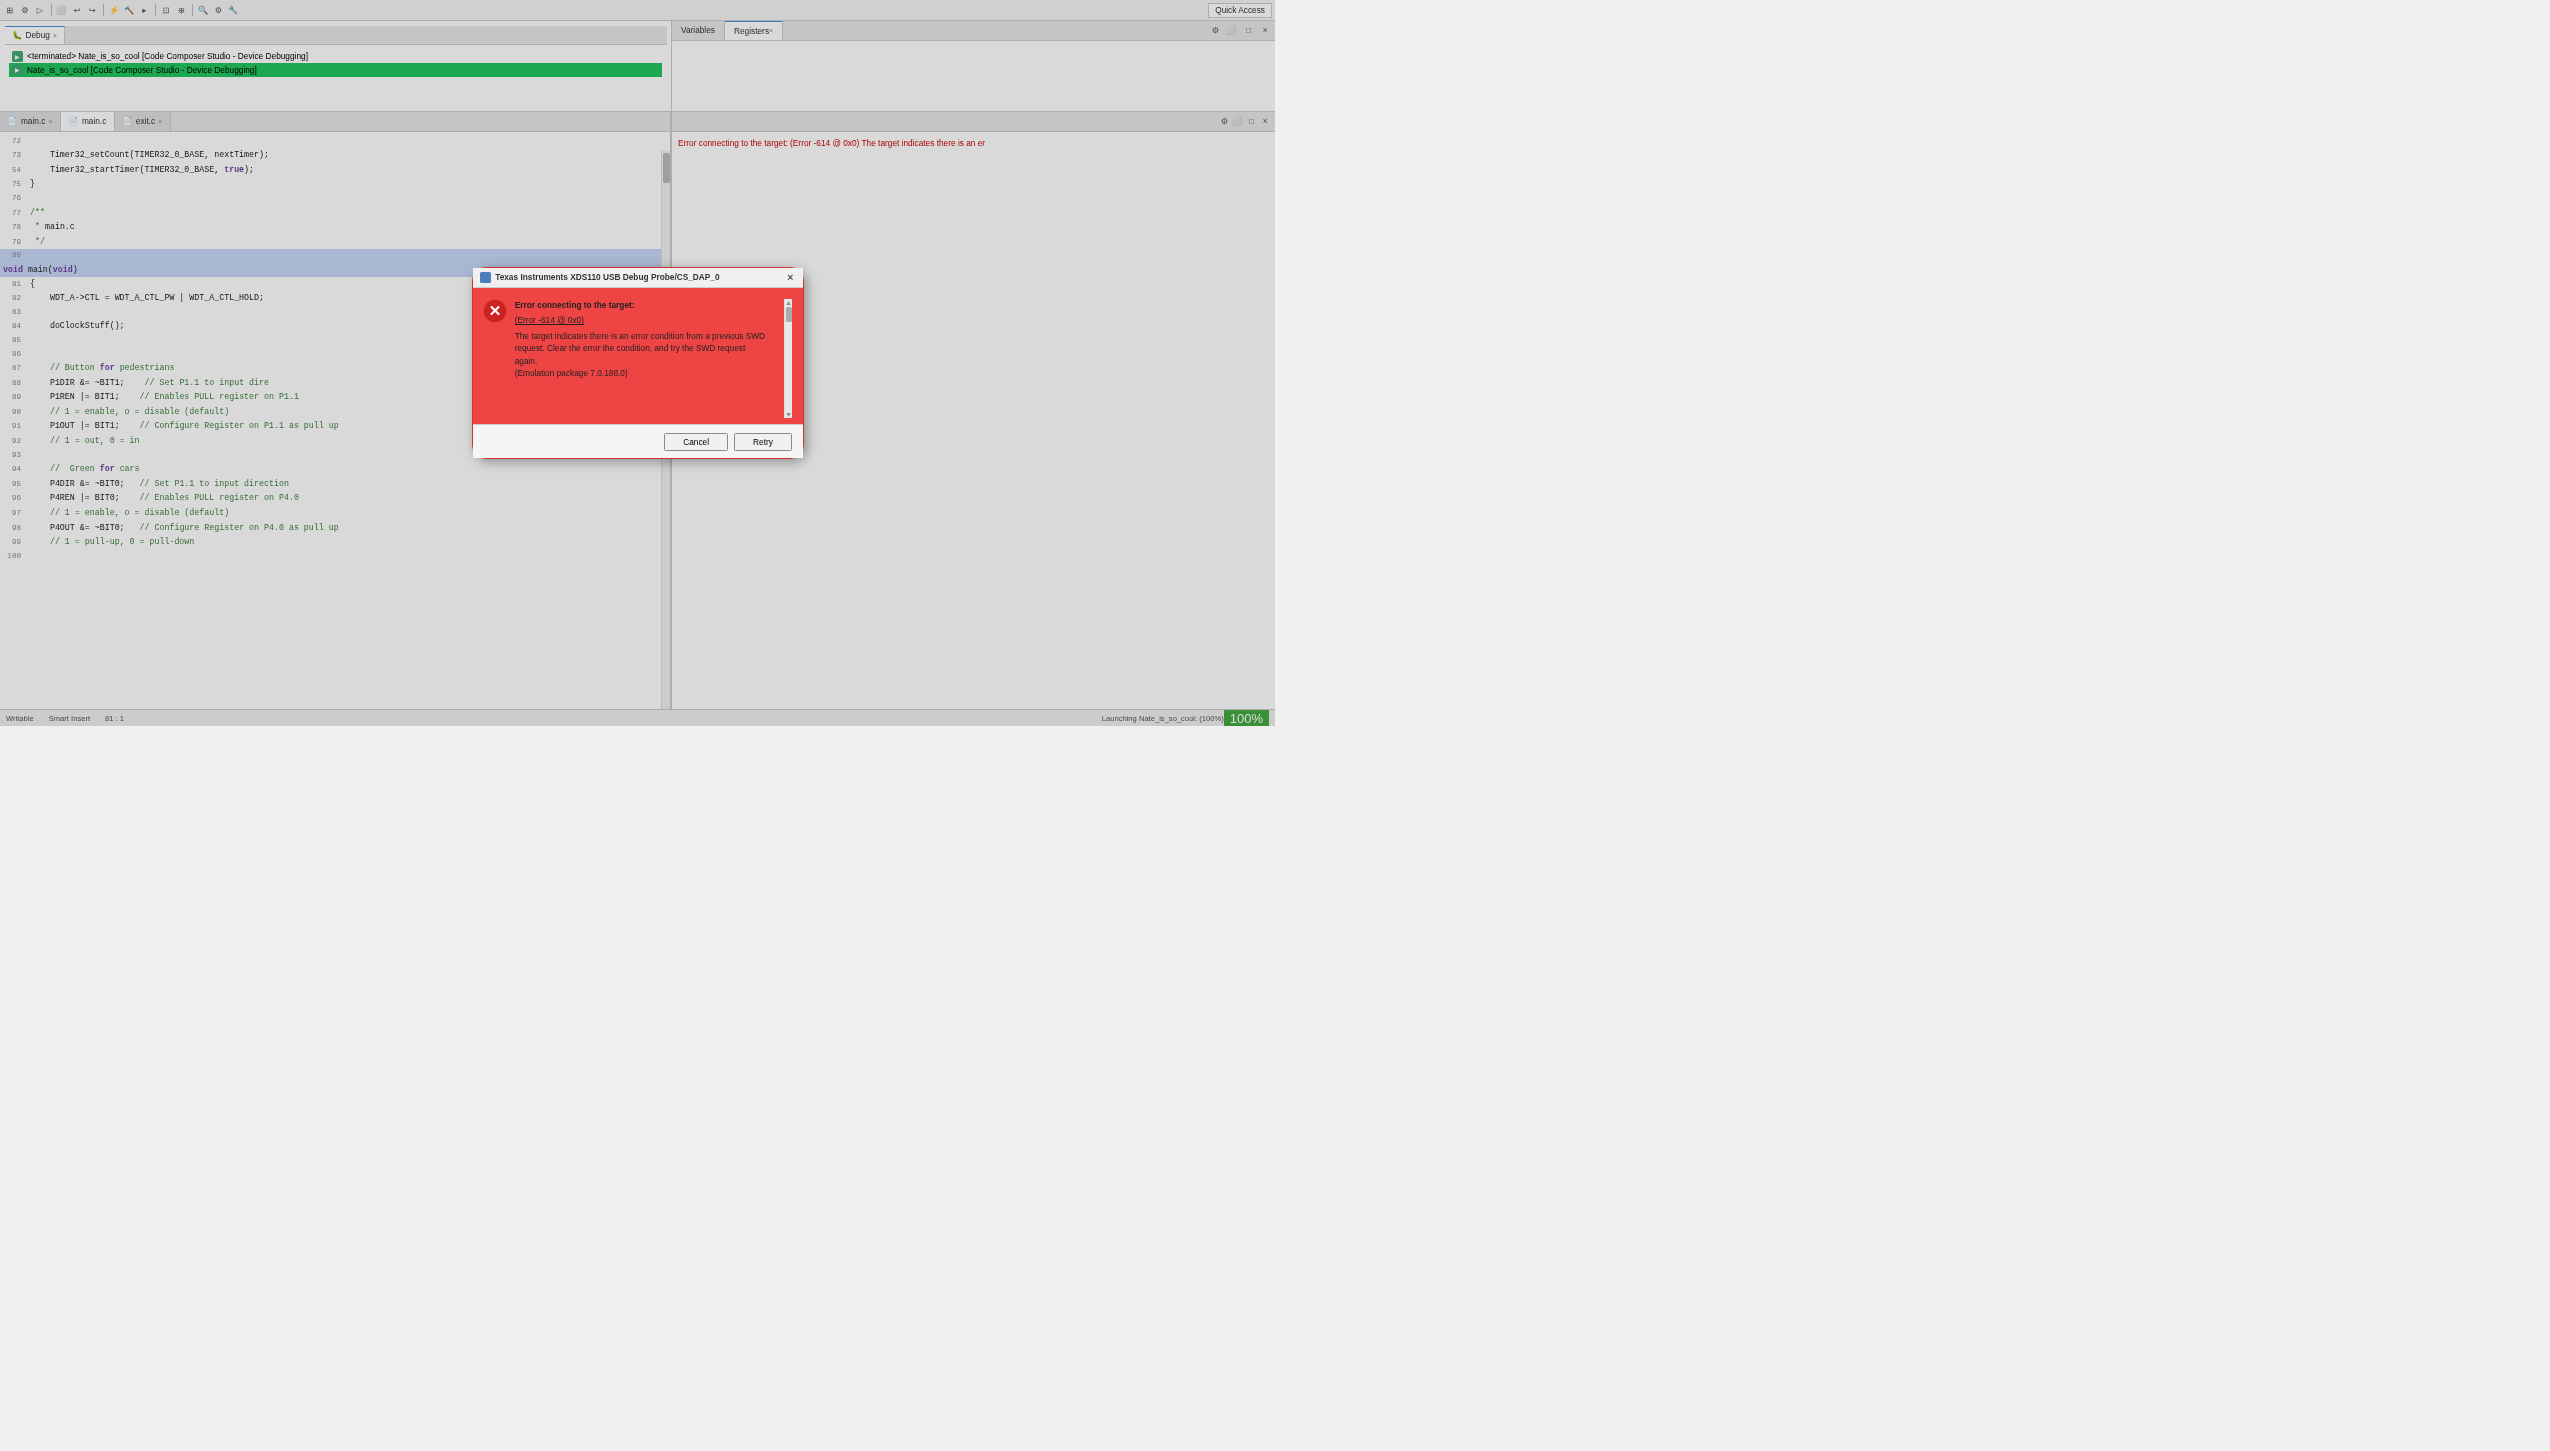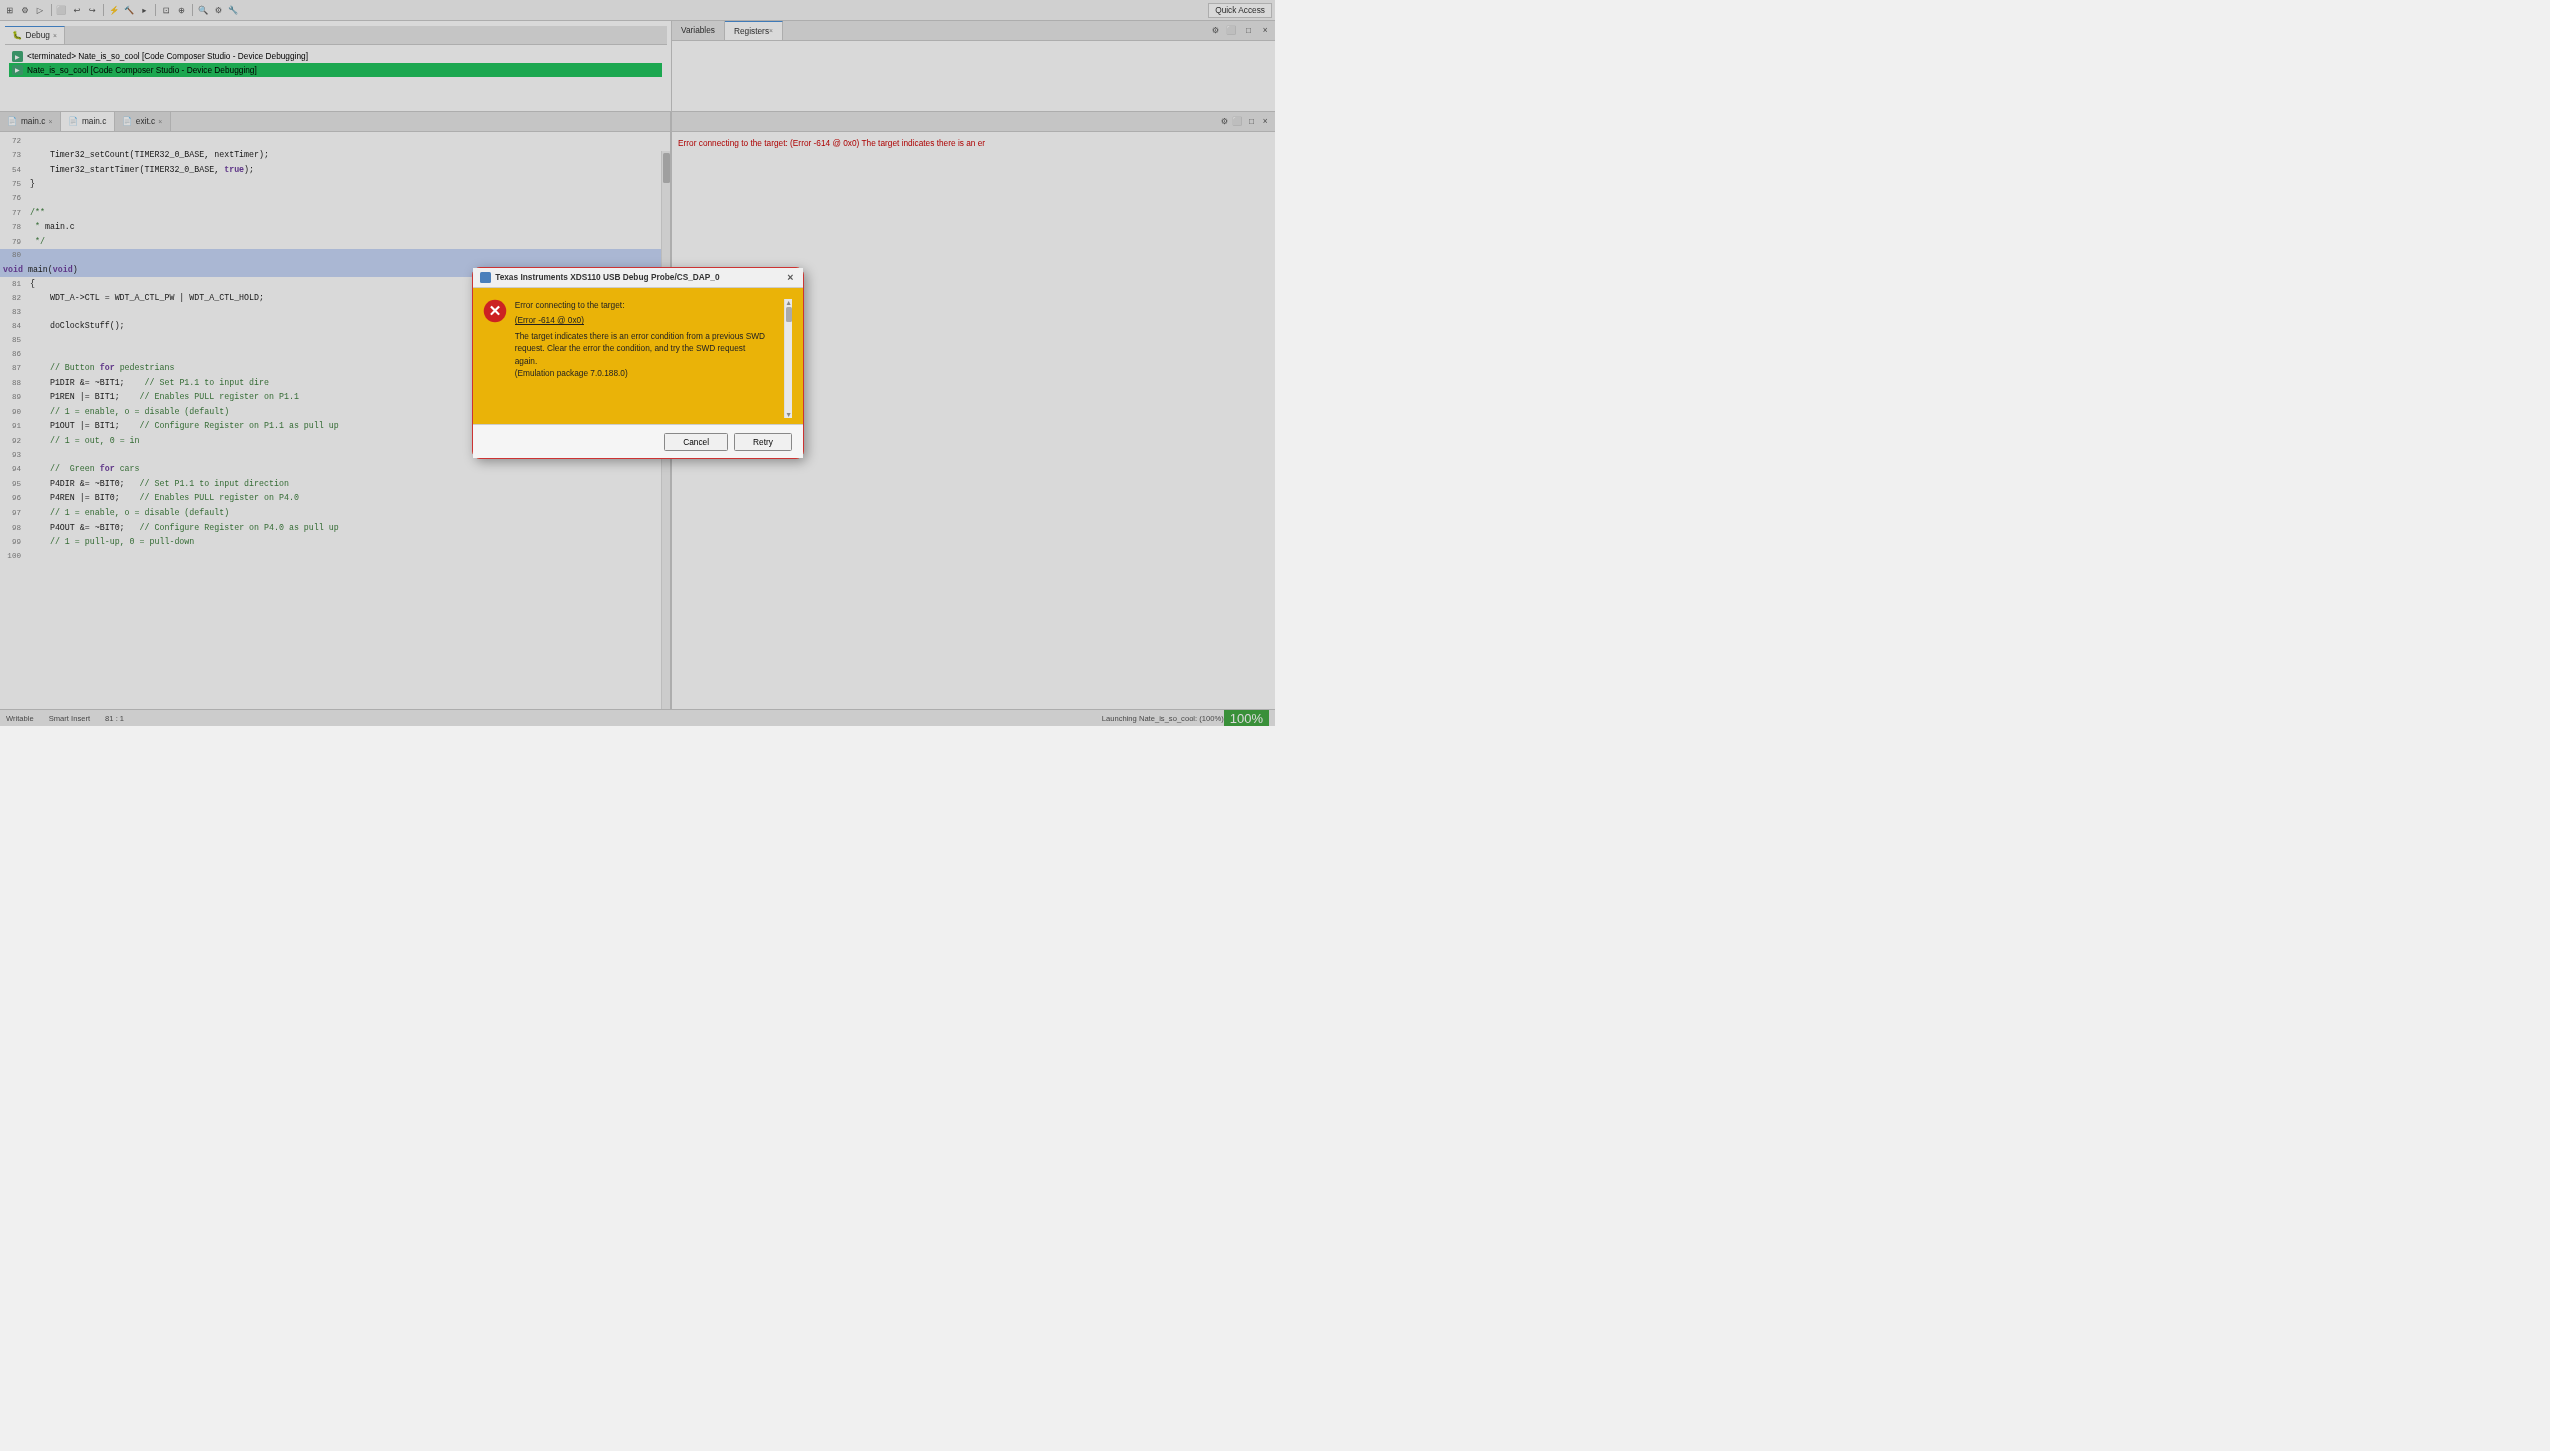--- a/index.html
+++ b/index.html
@@ -281,23 +281,23 @@
     .modal-overlay {
       position: absolute;
       top: 0; left: 0; right: 0; bottom: 0;
       background: rgba(0,0,0,0.15);
       display: flex;
       align-items: center;
       justify-content: center;
       z-index: 100;
     }
     .modal {
-      background: #eab308;
+      background: #ef4444;
       border: 1.5px solid #cc3333;
-      border-radius: 8px;
+      border-radius: 14px;
       width: 332px;
       box-shadow: 3px 3px 12px rgba(0,0,0,0.35);
       display: flex;
       flex-direction: column;
     }
     .modal-title-bar {
       background: #f0f0f0;
       border-bottom: 0.8px solid #ccc;
       padding: 4.5px 7.6px;
       display: flex;
@@ -625,21 +625,21 @@
       <span class="modal-close-btn">×</span>
     </div>
     <div class="modal-body">
       <div class="modal-error-icon">
         <svg viewBox="0 0 32 32" xmlns="http://www.w3.org/2000/svg" style="font-size:12px">
           <circle cx="16" cy="16" r="15" fill="#cc2222"></circle>
           <text x="16" y="22" text-anchor="middle" fill="white" font-size="20" font-weight="bold">✕</text>
         </svg>
       </div>
       <div class="modal-text-area">
-        <div style="font-weight:normal; margin-bottom:3px;">Error connecting to the target:</div>
+        <div style="font-weight:bold; margin-bottom:3px;">Error connecting to the target:</div>
         <div style="margin-bottom:3px;text-decoration:underline;">(Error -614 @ 0x0)</div>
         <div>The target indicates there is an error condition from a previous SWD<br>request. Clear the error the condition, and try the SWD request<br>again.<br>(Emulation package 7.0.188.0)</div>
       </div>
       <div class="modal-scrollbar">
         <div style="text-align:center;font-size:6.8px;color:#888;cursor:pointer;">▲</div>
         <div class="modal-scrollbar-thumb"></div>
         <div style="flex:1;"></div>
         <div style="text-align:center;font-size:6.8px;color:#888;cursor:pointer;">▼</div>
       </div>
     </div>

